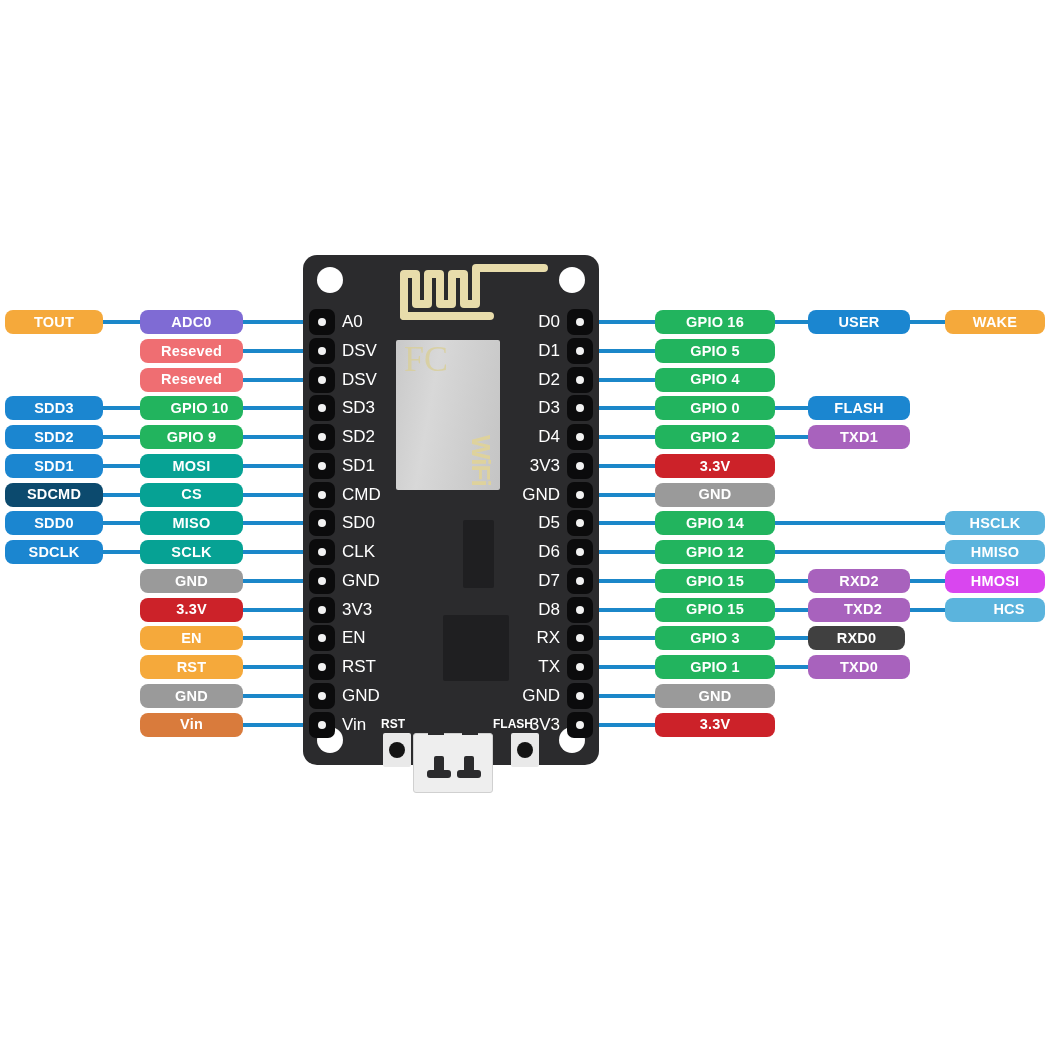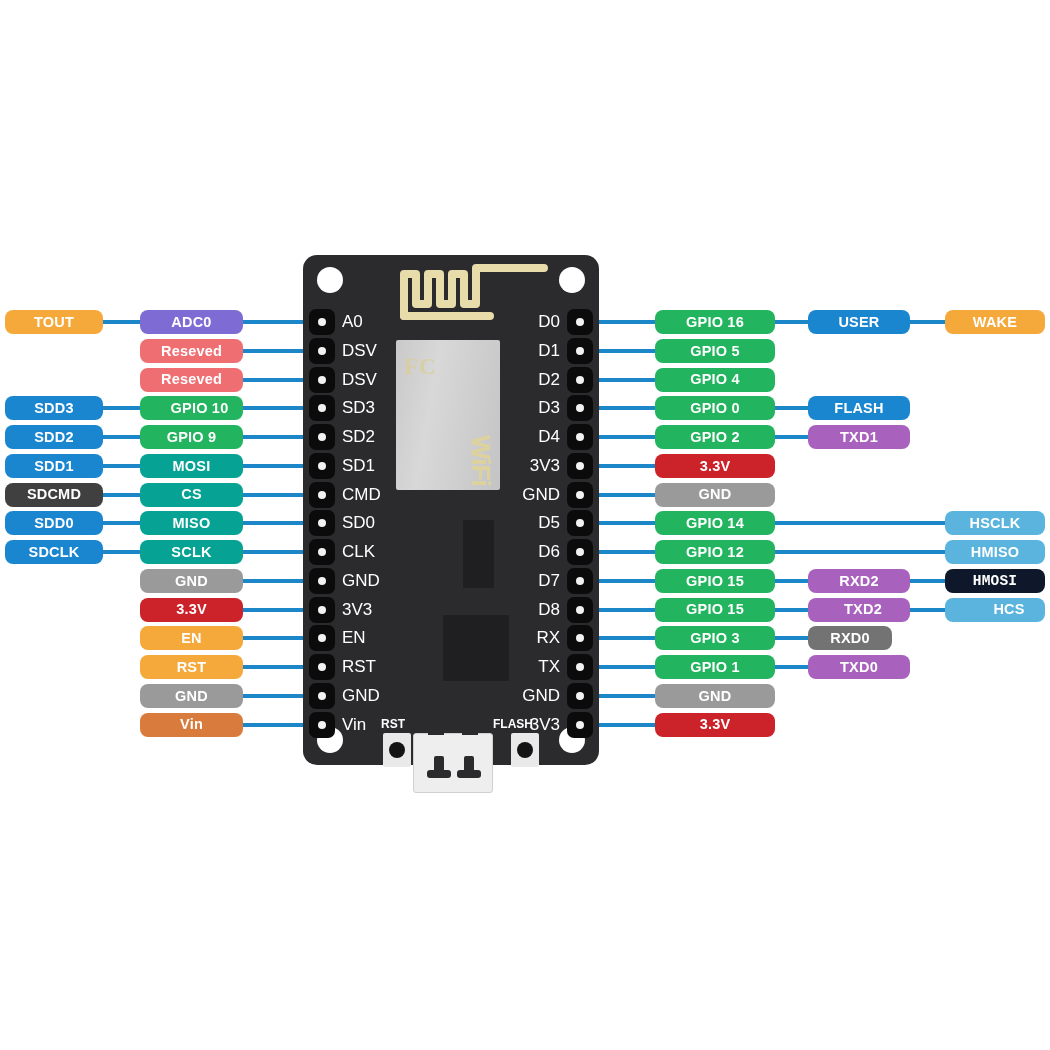--- a/index.html
+++ b/index.html
@@ -70,22 +70,22 @@
   
   #antenna{position:absolute;left:95px;top:5px;width:152px;height:62px;}
 
   
   #shield{
     position:absolute;left:93px;top:85px;width:104px;height:150px;
     background:linear-gradient(100deg,#c9c9c9 0%,#d8d8d8 35%,#c4c4c4 100%);
     border-radius:2px;
   }
   #shield .fc{
-    position:absolute;left:8px;top:11px;
-    font-size:24px;font-weight:bold;color:#d9cf9a;opacity:.82;
+    position:absolute;left:8px;top:4px;
+    font-size:36px;font-weight:normal;color:#d9cf9a;opacity:.82;
     line-height:30px;font-family:"Liberation Serif",serif;
   }
   #shield .wifi{
     position:absolute;right:4px;bottom:4px;
     font-size:26px;font-weight:bold;color:#e0d39a;
     writing-mode:vertical-rl;
     letter-spacing:-1px;
     opacity:.95;
   }
 
@@ -221,21 +221,21 @@
       </div>
       <div class="pill" style="left: 5px; top: 396.25px; width: 98px; background: rgb(27, 134, 208);">
         <span>SDD3</span>
       </div>
       <div class="pill" style="left: 5px; top: 425px; width: 98px; background: rgb(27, 134, 208);">
         <span>SDD2</span>
       </div>
       <div class="pill" style="left: 5px; top: 453.75px; width: 98px; background: rgb(27, 134, 208);">
         <span>SDD1</span>
       </div>
-      <div class="pill" style="left: 5px; top: 482.5px; width: 98px; background: #404040; text-align: center;">
+      <div class="pill" style="left: 5px; top: 482.5px; width: 98px; background: #0c4a6e; text-align: center;">
         <span>SDCMD</span>
       </div>
       <div class="pill" style="left: 5px; top: 511.25px; width: 98px; background: rgb(27, 134, 208);">
         <span>SDD0</span>
       </div>
       <div class="pill" style="left: 5px; top: 540px; width: 98px; background: rgb(27, 134, 208);">
         <span>SDCLK</span>
       </div>
       <div class="pill" style="left: 655px; top: 310px; width: 120px; background: rgb(34, 180, 94);">
         <span>GPIO 16</span>
@@ -290,36 +290,36 @@
       </div>
       <div class="pill" style="left: 808px; top: 425px; width: 102px; background: rgb(168, 98, 189);">
         <span>TXD1</span>
       </div>
       <div class="pill" style="left: 808px; top: 568.75px; width: 102px; background: rgb(168, 98, 189);">
         <span>RXD2</span>
       </div>
       <div class="pill" style="left: 808px; top: 597.5px; width: 102px; background: rgb(168, 98, 189); padding-left: 8px;">
         <span>TXD2</span>
       </div>
-      <div class="pill" style="left: 808px; top: 626.25px; width: 84px; background: #737373;">
+      <div class="pill" style="left: 808px; top: 626.25px; width: 97px; background: #404040;">
         <span>RXD0</span>
       </div>
       <div class="pill" style="left: 808px; top: 655px; width: 102px; background: rgb(168, 98, 189);">
         <span>TXD0</span>
       </div>
       <div class="pill" style="left: 945px; top: 310px; width: 100px; background: rgb(245, 169, 59);">
         <span>WAKE</span>
       </div>
       <div class="pill" style="left: 945px; top: 511.25px; width: 100px; background: rgb(91, 180, 221);">
         <span>HSCLK</span>
       </div>
       <div class="pill" style="left: 945px; top: 540px; width: 100px; background: rgb(91, 180, 221);">
         <span>HMISO</span>
       </div>
-      <div class="pill" style="left: 945px; top: 568.75px; width: 100px; background: #0f172a; font-family: Liberation Mono, monospace;">
+      <div class="pill" style="left: 945px; top: 568.75px; width: 100px; background: #d946ef;">
         <span>HMOSI</span>
       </div>
       <div class="pill" style="left: 945px; top: 597.5px; width: 100px; background: rgb(91, 180, 221); padding-left: 28px;">
         <span>HCS</span>
       </div>
     </div>
 
   <div id="board">
 
     <div class="mhole tl"></div>

